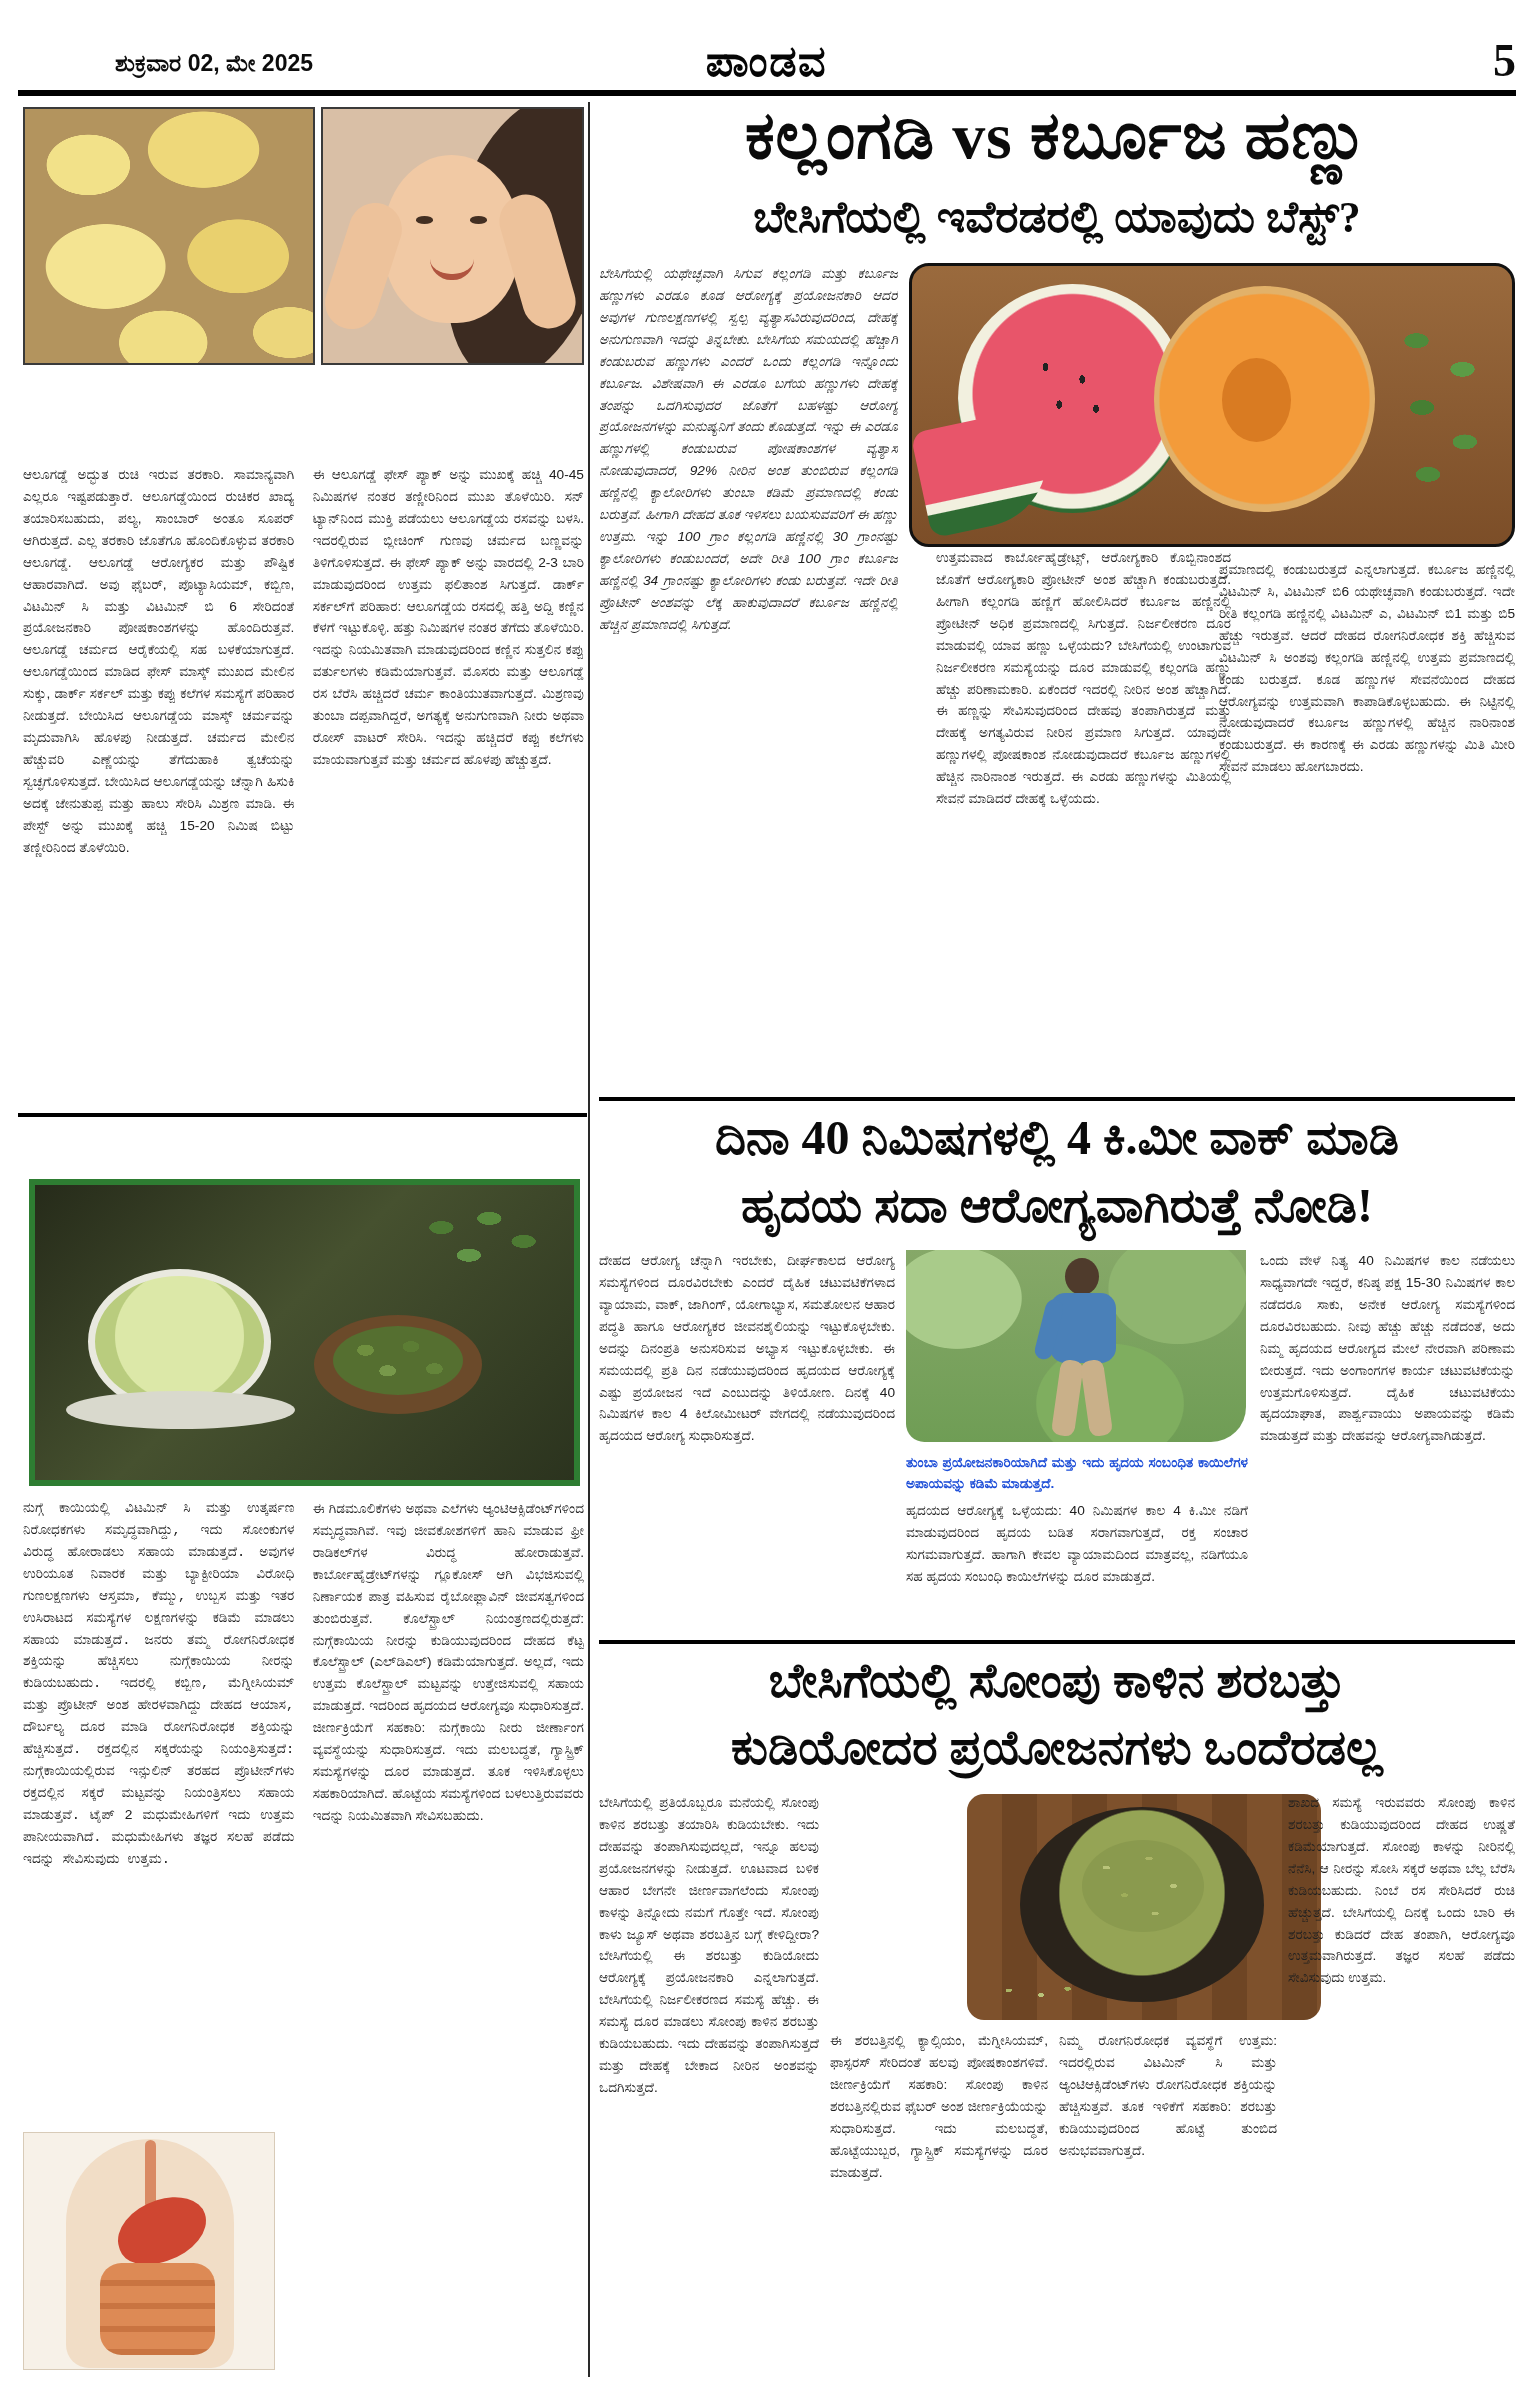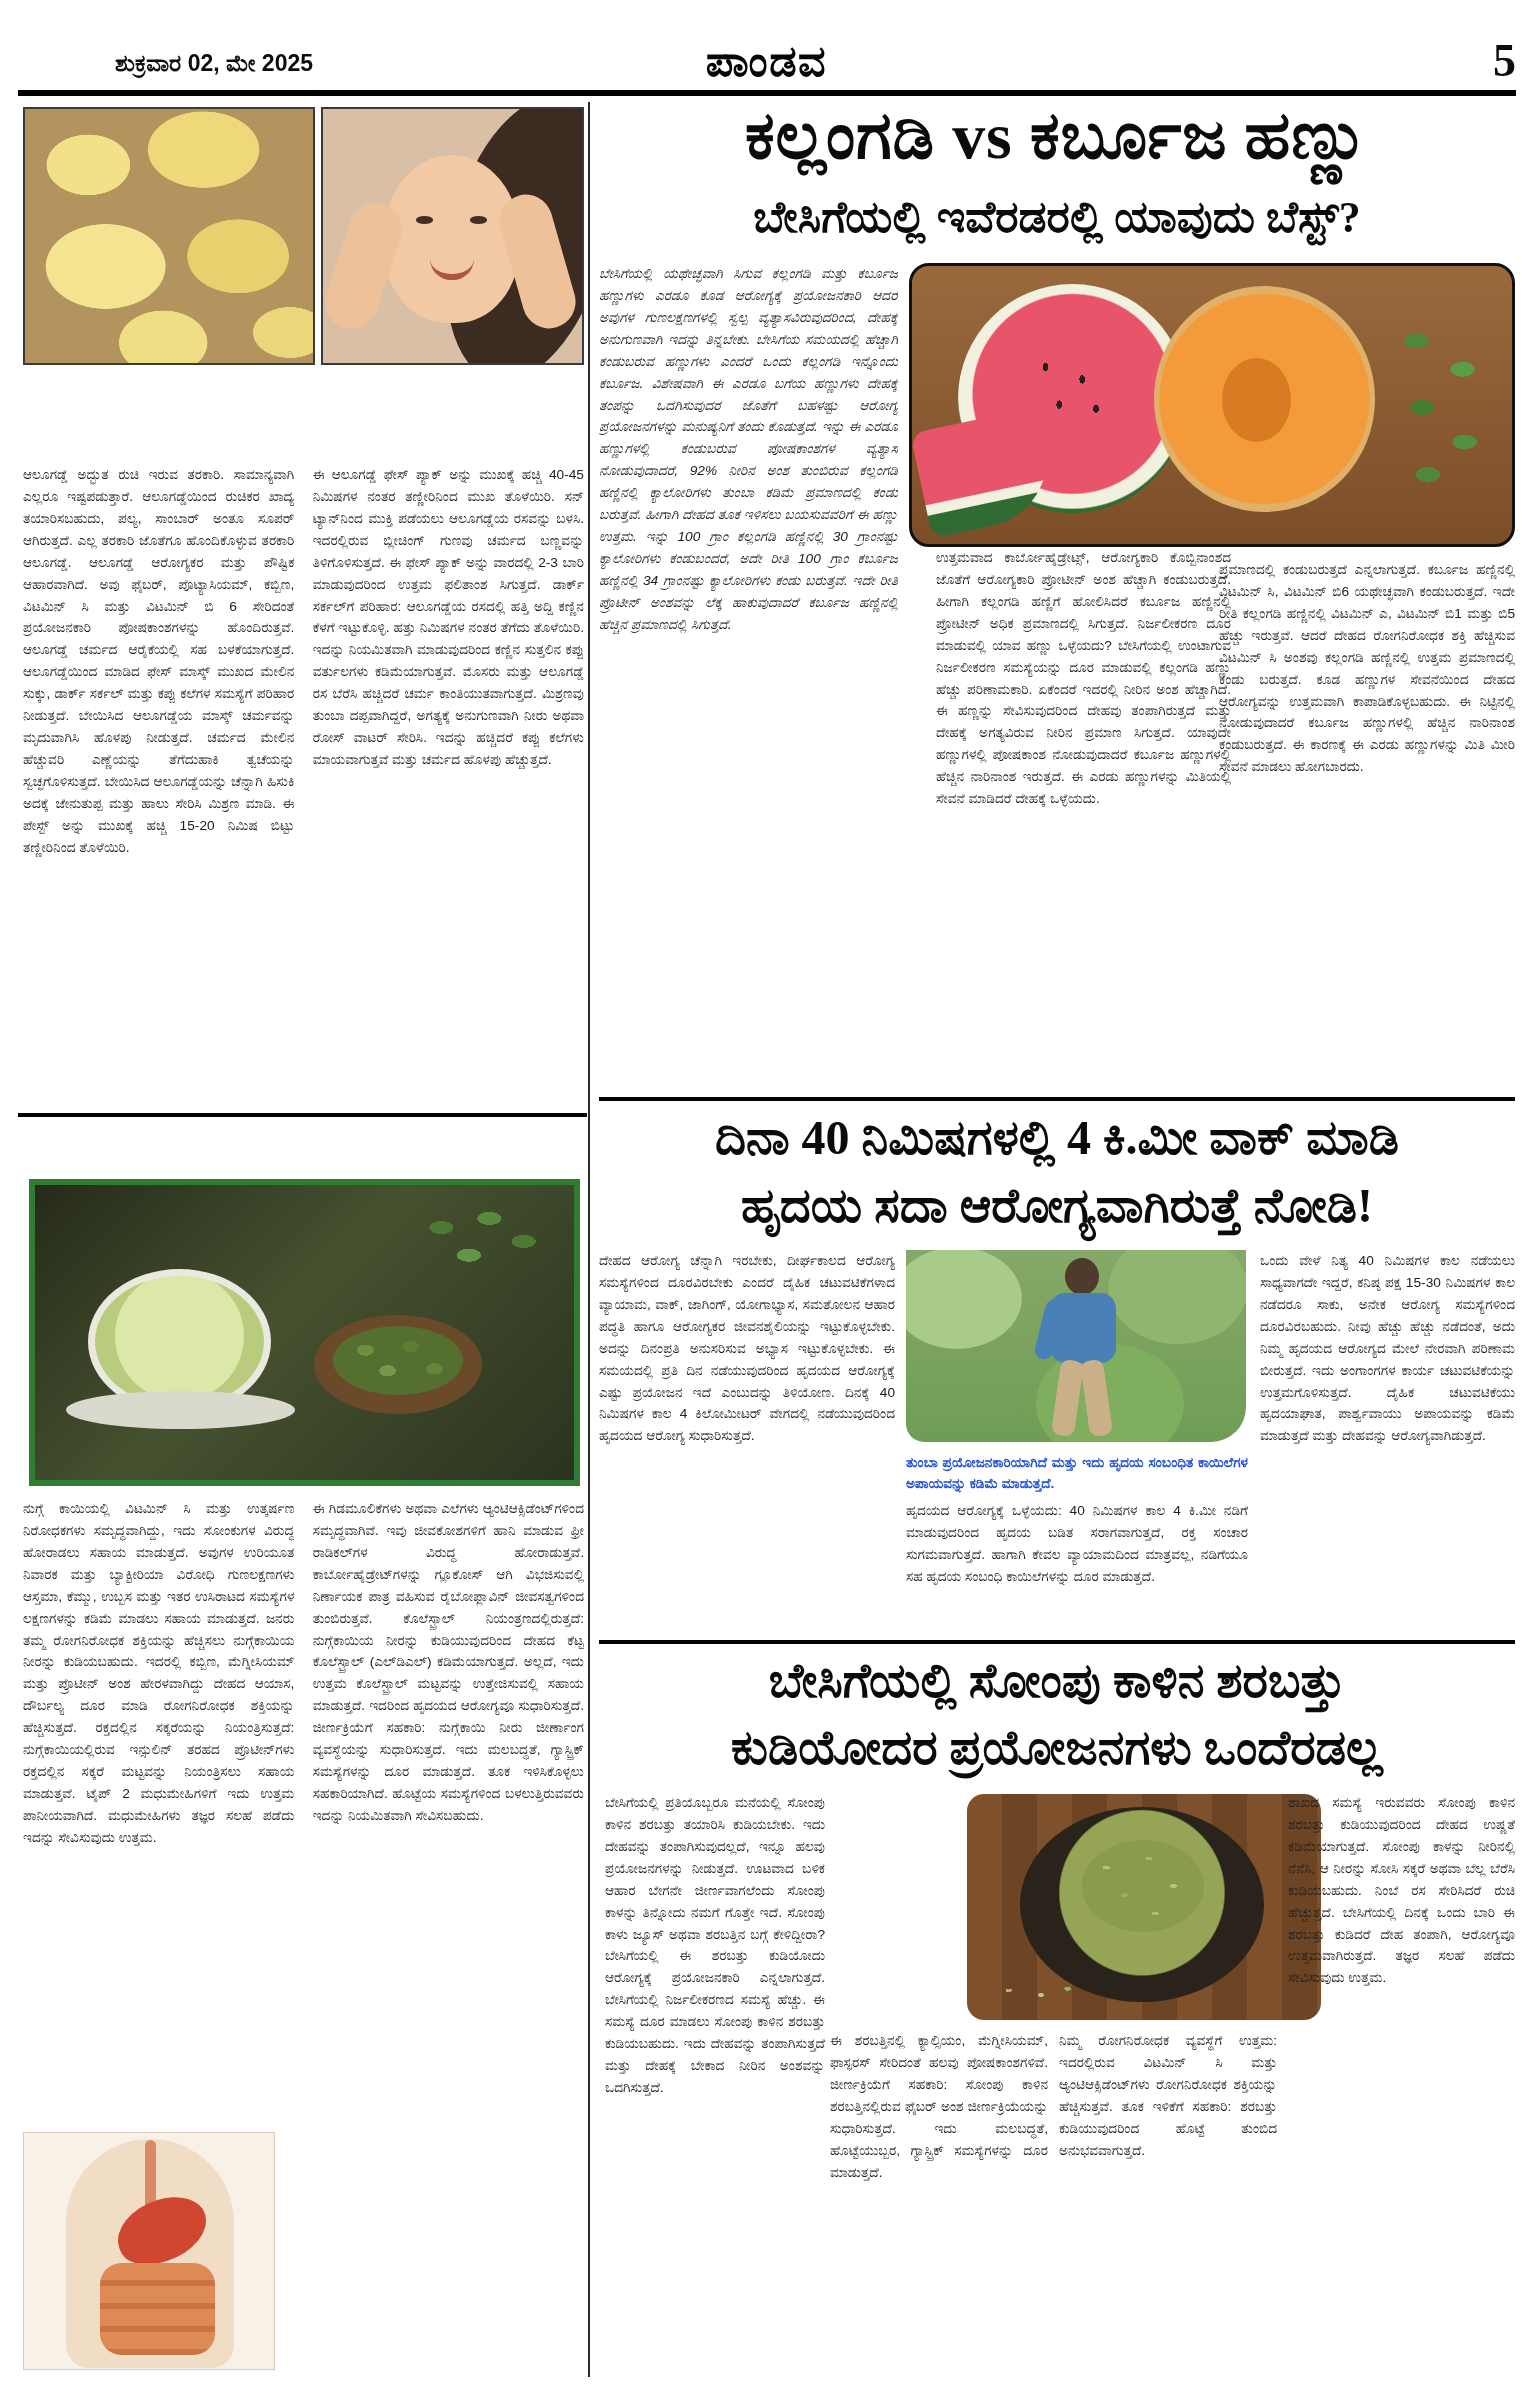--- a/index.html
+++ b/index.html
@@ -56,21 +56,21 @@
     background:radial-gradient(13.7px 9.2px at 25% 35%, #6f8f3f 0 60%, rgba(0,0,0,0) 61%),
                radial-gradient(13.7px 9.2px at 60% 30%, #5c7d34 0 60%, rgba(0,0,0,0) 61%),
                radial-gradient(13.7px 9.2px at 42% 65%, #77984a 0 60%, rgba(0,0,0,0) 61%),
                radial-gradient(13.7px 9.2px at 78% 62%, #64853a 0 60%, rgba(0,0,0,0) 61%), #556f30; }
   .fig-greentea .branch { position:absolute; right:23px; top:15.3px; width:137px; height:92px;
     background:radial-gradient(20px 10.7px at 20% 30%, #4d7a33 0 60%, rgba(0,0,0,0) 61%),
                radial-gradient(20px 10.7px at 55% 20%, #588a3c 0 60%, rgba(0,0,0,0) 61%),
                radial-gradient(20px 10.7px at 80% 45%, #4d7a33 0 60%, rgba(0,0,0,0) 61%),
                radial-gradient(20px 10.7px at 40% 60%, #629547 0 60%, rgba(0,0,0,0) 61%); }
   .imm-body { position:absolute; left:23px; top:1498px; width:561px; height:876px; display:flex; gap:18.3px; }
-  .imm-colA { width:272px; display:flex; flex-direction:column; }
+  .imm-colA { width:272px; display:flex; flex-direction:column;font-family:Liberation Mono, monospace; }
   .imm-colA .txt { height:626px; }
   .fig-digestive { width:252px; height:238px; margin-top:7.6px; background:#f7f1e8; border:0.8px solid #d8cbb8; position:relative; }
   .fig-digestive .torso { position:absolute; left:42px; top:6.1px; width:168px; height:229px; background:#f1ddc6; border-radius:84px 84px 23px 23px; }
   .fig-digestive .esoph { position:absolute; left:121px; top:7.6px; width:10.7px; height:69px; background:#d98a64; border-radius:6.1px; }
   .fig-digestive .stomach { position:absolute; left:92px; top:67px; width:92px; height:61px; background:#cf4631; border-radius:60% 50% 60% 45%; transform:rotate(-18deg); }
   .fig-digestive .intestine { position:absolute; left:76px; top:130px; width:115px; height:92px; border-radius:21.4px;
     background:repeating-linear-gradient(180deg, #dd8a55 0 17px, #c97441 17px 23px); }
 
   
   .melon-hl { position:absolute; left:599px; top:101px; width:916px; font-size:66px; line-height:1.05; letter-spacing:0.8px; }
@@ -120,21 +120,21 @@
   .walk-caption { margin-top:11px; font-size:13.7px; font-weight:bold; line-height:1.5; text-align:justify; color:#1d4ed8; }
   .walk-midtxt { margin-top:6px; height:107px; }
   .walk-body .c3 { position:absolute; left:661px; top:0; width:255px; height:382px; }
 
   .rule-right-2 { left:599px; top:1640px; width:916px; height:3.8px; }
 
   
   .fennel-hl { position:absolute; left:599px; top:1647px; width:916px; font-size:48px; line-height:1.4; }
   .fennel-body { position:absolute; left:599px; top:1792px; width:916px; height:582px; }
   .fennel-body .c { position:absolute; top:0; height:582px; }
-  .fennel-body .fc1 { left:0; width:220px;margin-left:6px; }
+  .fennel-body .fc1 { left:0; width:220px; }
   .fennel-body .fc2 { left:231px; width:218px; padding-top:238px; }
   .fennel-body .fc3 { left:460px; width:218px; padding-top:238px; }
   .fennel-body .fc4 { left:689px; width:227px; }
   .fig-fennel { position:absolute; left:368px; top:1.5px; width:354px; height:226px; border-radius:17px; overflow:hidden;
     background:repeating-linear-gradient(90deg,#7e512c 0 35px,#6e4524 35px 70px); }
   .fig-fennel .bowl { position:absolute; left:53px; top:13.7px; width:244px; height:195px; border-radius:50%;
     background:radial-gradient(circle at 50% 44%, #95a455 0 50%, #2a231b 51% 100%); }
   .fig-fennel .seeds { position:absolute; left:115px; top:46px; width:122px; height:92px; border-radius:50%;
     background:radial-gradient(6.1px 3.1px at 20% 30%, #b9c47a 0 60%, rgba(0,0,0,0) 61%),
                radial-gradient(6.1px 3.1px at 55% 20%, #aab465 0 60%, rgba(0,0,0,0) 61%),

